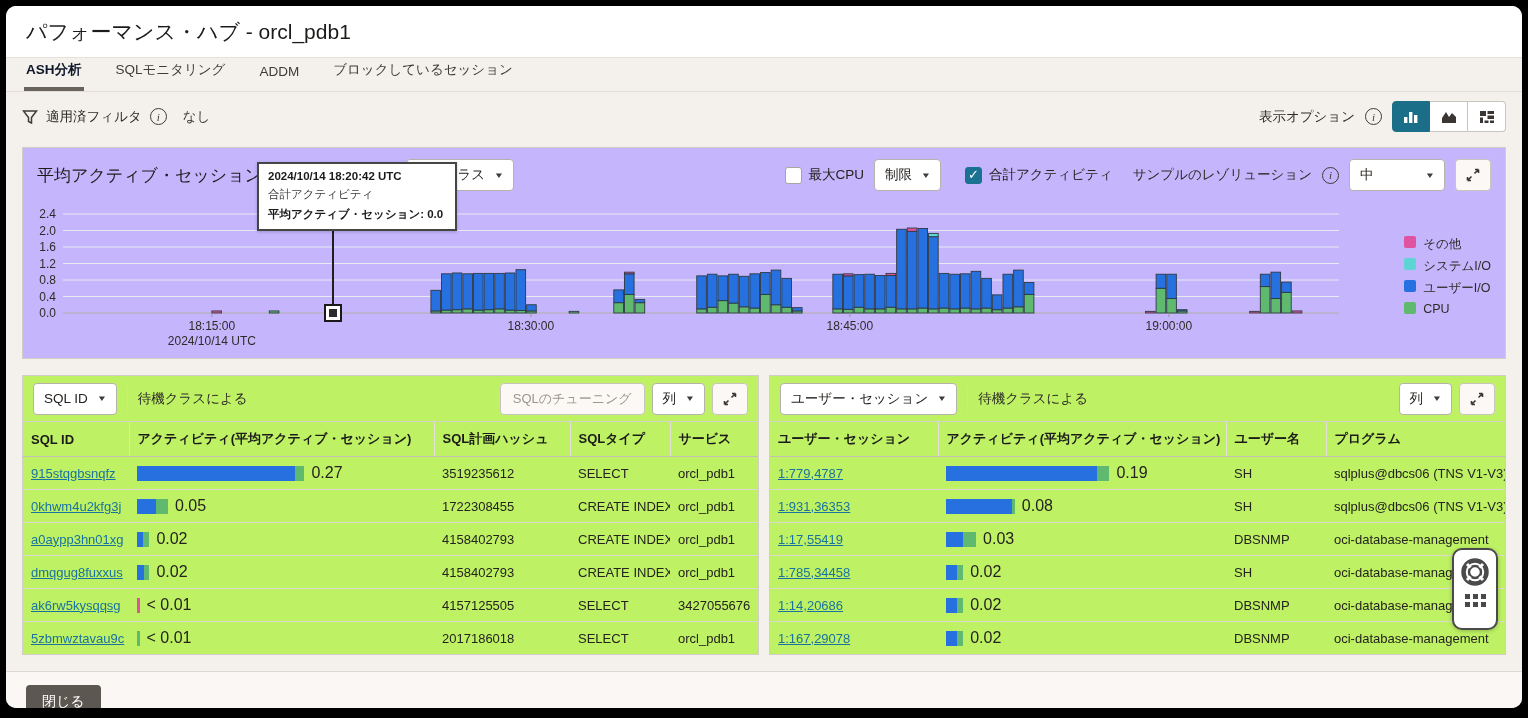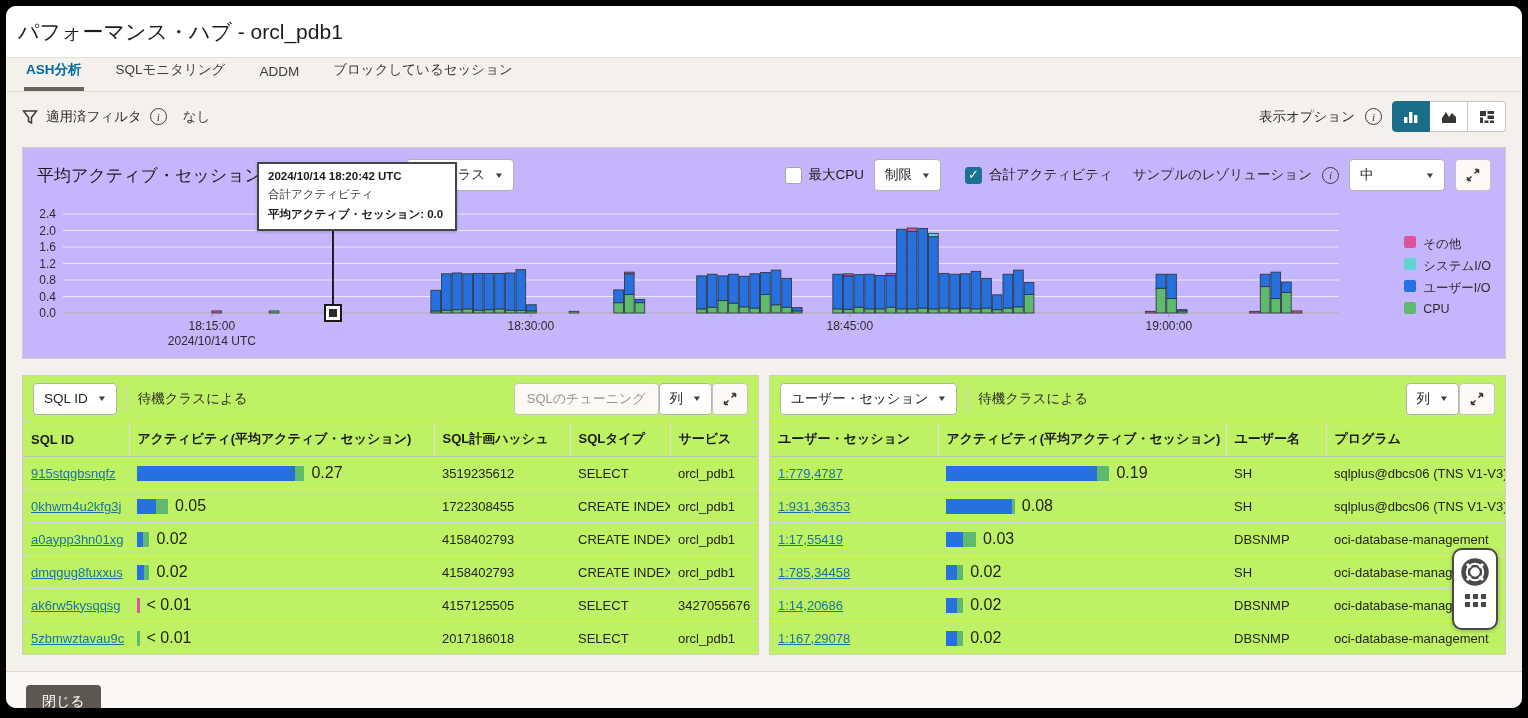--- a/index.html
+++ b/index.html
@@ -1,26 +1,26 @@
 <!DOCTYPE html>
 <html><head>
 <meta charset="utf-8">
 <style>
   * { margin:0; padding:0; box-sizing:border-box; }
   html,body { width:1528px; height:718px; background:#000; font-family:"Liberation Sans","DejaVu Sans",sans-serif; }
   .app { position:absolute; left:6px; top:6px; width:1516px; height:702px; background:#f4f0eb; border-radius:10px; overflow:hidden; color:#1c1b19; }
 
   
-  .titlebar { height:52px; background:#fff; display:flex; align-items:center; padding-left:12px; border-bottom:1px solid #e5e0da; }
+  .titlebar { height:52px; background:#fff; display:flex; align-items:center; padding-left:20px; border-bottom:1px solid #e5e0da; }
   .titlebar h1 { font-size:21px; font-weight:400; color:#1c1b19; }
 
   
   .tabbar { height:34px; display:flex; align-items:flex-end; padding-left:18px; gap:30px; border-bottom:1px solid #e2ddd6; }
   .tab { font-size:13.5px; color:#403c37; padding:6px 2px 8px; cursor:pointer; border-bottom:4px solid transparent; }
-  .tab.active { border-bottom-color:#69635c; color:#0369a1; font-weight:700; }
+  .tab.active { border-bottom-color:#69635c; color:#0f172a; font-weight:700; }
 
   
   .filterrow { height:49px; display:flex; align-items:center; padding:0 16px; }
   .filterrow .left { display:flex; align-items:center; gap:8px; }
   .filterrow .right { margin-left:auto; display:flex; align-items:center; gap:10px; }
   .lbl { font-size:13.5px; color:#2e2b27; }
   .muted { color:#3f3b36; }
   .info-icon { width:17px; height:17px; border:1.5px solid #3f3b36; border-radius:50%; display:inline-flex; align-items:center; justify-content:center; font-size:11px; font-style:italic; font-family:"Liberation Serif",serif; color:#3f3b36; flex:0 0 auto; }
   .viewgroup { display:flex; }
   .viewbtn { width:38px; height:31px; background:#fff; border:1px solid #c9c4bd; display:flex; align-items:center; justify-content:center; cursor:pointer; }
@@ -54,21 +54,21 @@
   .tooltip .tt-series { font-size:11.5px; color:#3a3a3a; margin-top:5px; }
   .tooltip .tt-value { font-size:11.5px; font-weight:700; color:#1a1a1a; margin-top:5px; }
   .tt-connector { position:absolute; width:2px; background:#1f1f1f; z-index:4; }
   .tt-marker { position:absolute; width:18px; height:18px; background:#fff; border:2.5px solid #1a1a1a; z-index:4; display:flex; align-items:center; justify-content:center; }
   .tt-marker::after { content:""; width:8px; height:8px; background:#2b2b2b; }
 
   
   .tables-row { display:flex; gap:10px; margin:16px 16px 0; height:280px; }
   .tbl-panel { flex:1; background:#bef264; border:1px solid #d2cdc6; overflow:hidden; position:relative; }
   .tbl-toolbar { height:46px; display:flex; align-items:center; gap:10px; padding:0 10px; border-bottom:1px solid #d7d2cb; }
-  .tbl-toolbar .right { margin-left:auto; display:flex; align-items:flex-end; gap:0;padding-left:48px; }
+  .tbl-toolbar .right { margin-left:auto; display:flex; align-items:flex-end; gap:7px;padding-left:48px; }
   .btn-plain { height:32px; padding:0 12px; background:#fbf8f5; border:1px solid #c9c4bd; border-radius:4px; font-size:13px; color:#9b958d; display:inline-flex; align-items:center; cursor:default; white-space:nowrap; }
   table.data { width:100%; border-collapse:collapse; table-layout:fixed; }
   table.data th { font-size:13px; font-weight:700; text-align:left; padding:8px 8px; border-right:1px solid #e3ded8; border-bottom:1px solid #c3beb7; color:#1c1b19; white-space:nowrap; overflow:hidden; }
   table.data th:last-child { border-right:none; }
   table.data td { font-size:13px; padding:7px 8px; border-bottom:1px solid #ddd8d2; color:#25221f; white-space:nowrap; overflow:hidden; height:31px; }
   a.cell-link { color:#1a739e; text-decoration:underline; cursor:pointer; }
   .actbar { display:inline-flex; align-items:center; height:15px; vertical-align:middle; }
   .actbar .seg { height:15px; }
   .act-val { font-size:16px; margin-left:7px; vertical-align:middle; }
 

